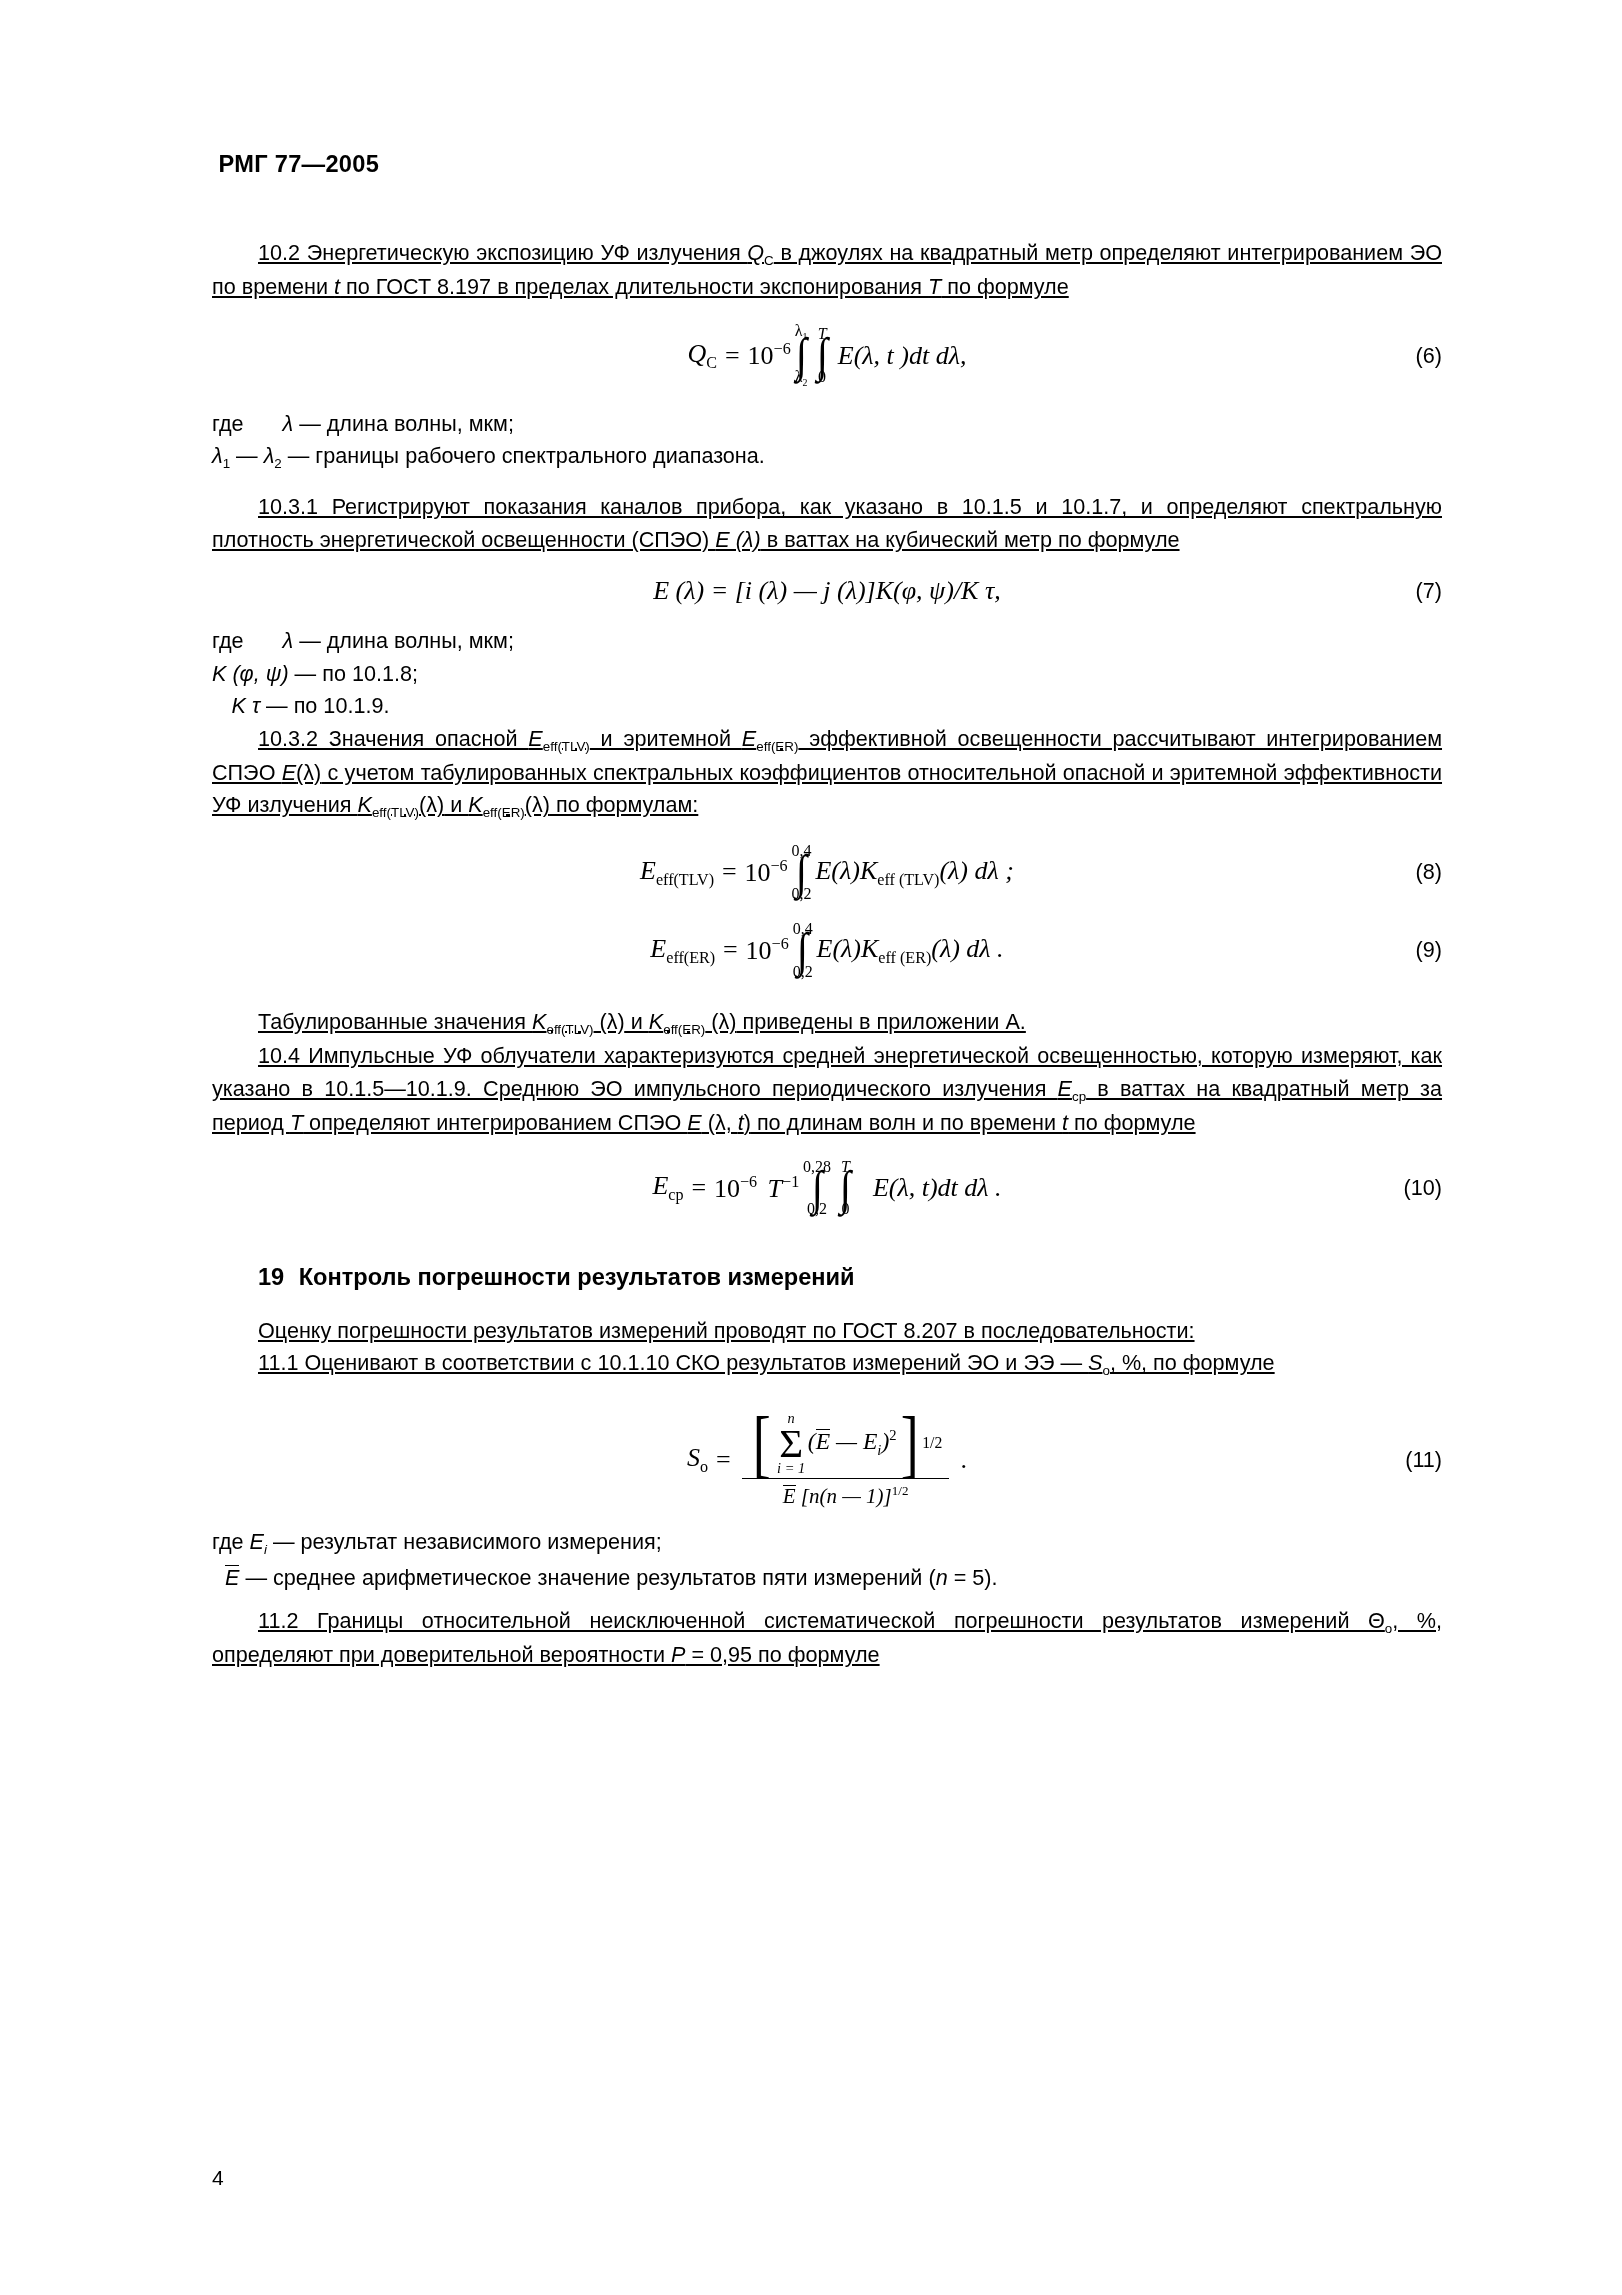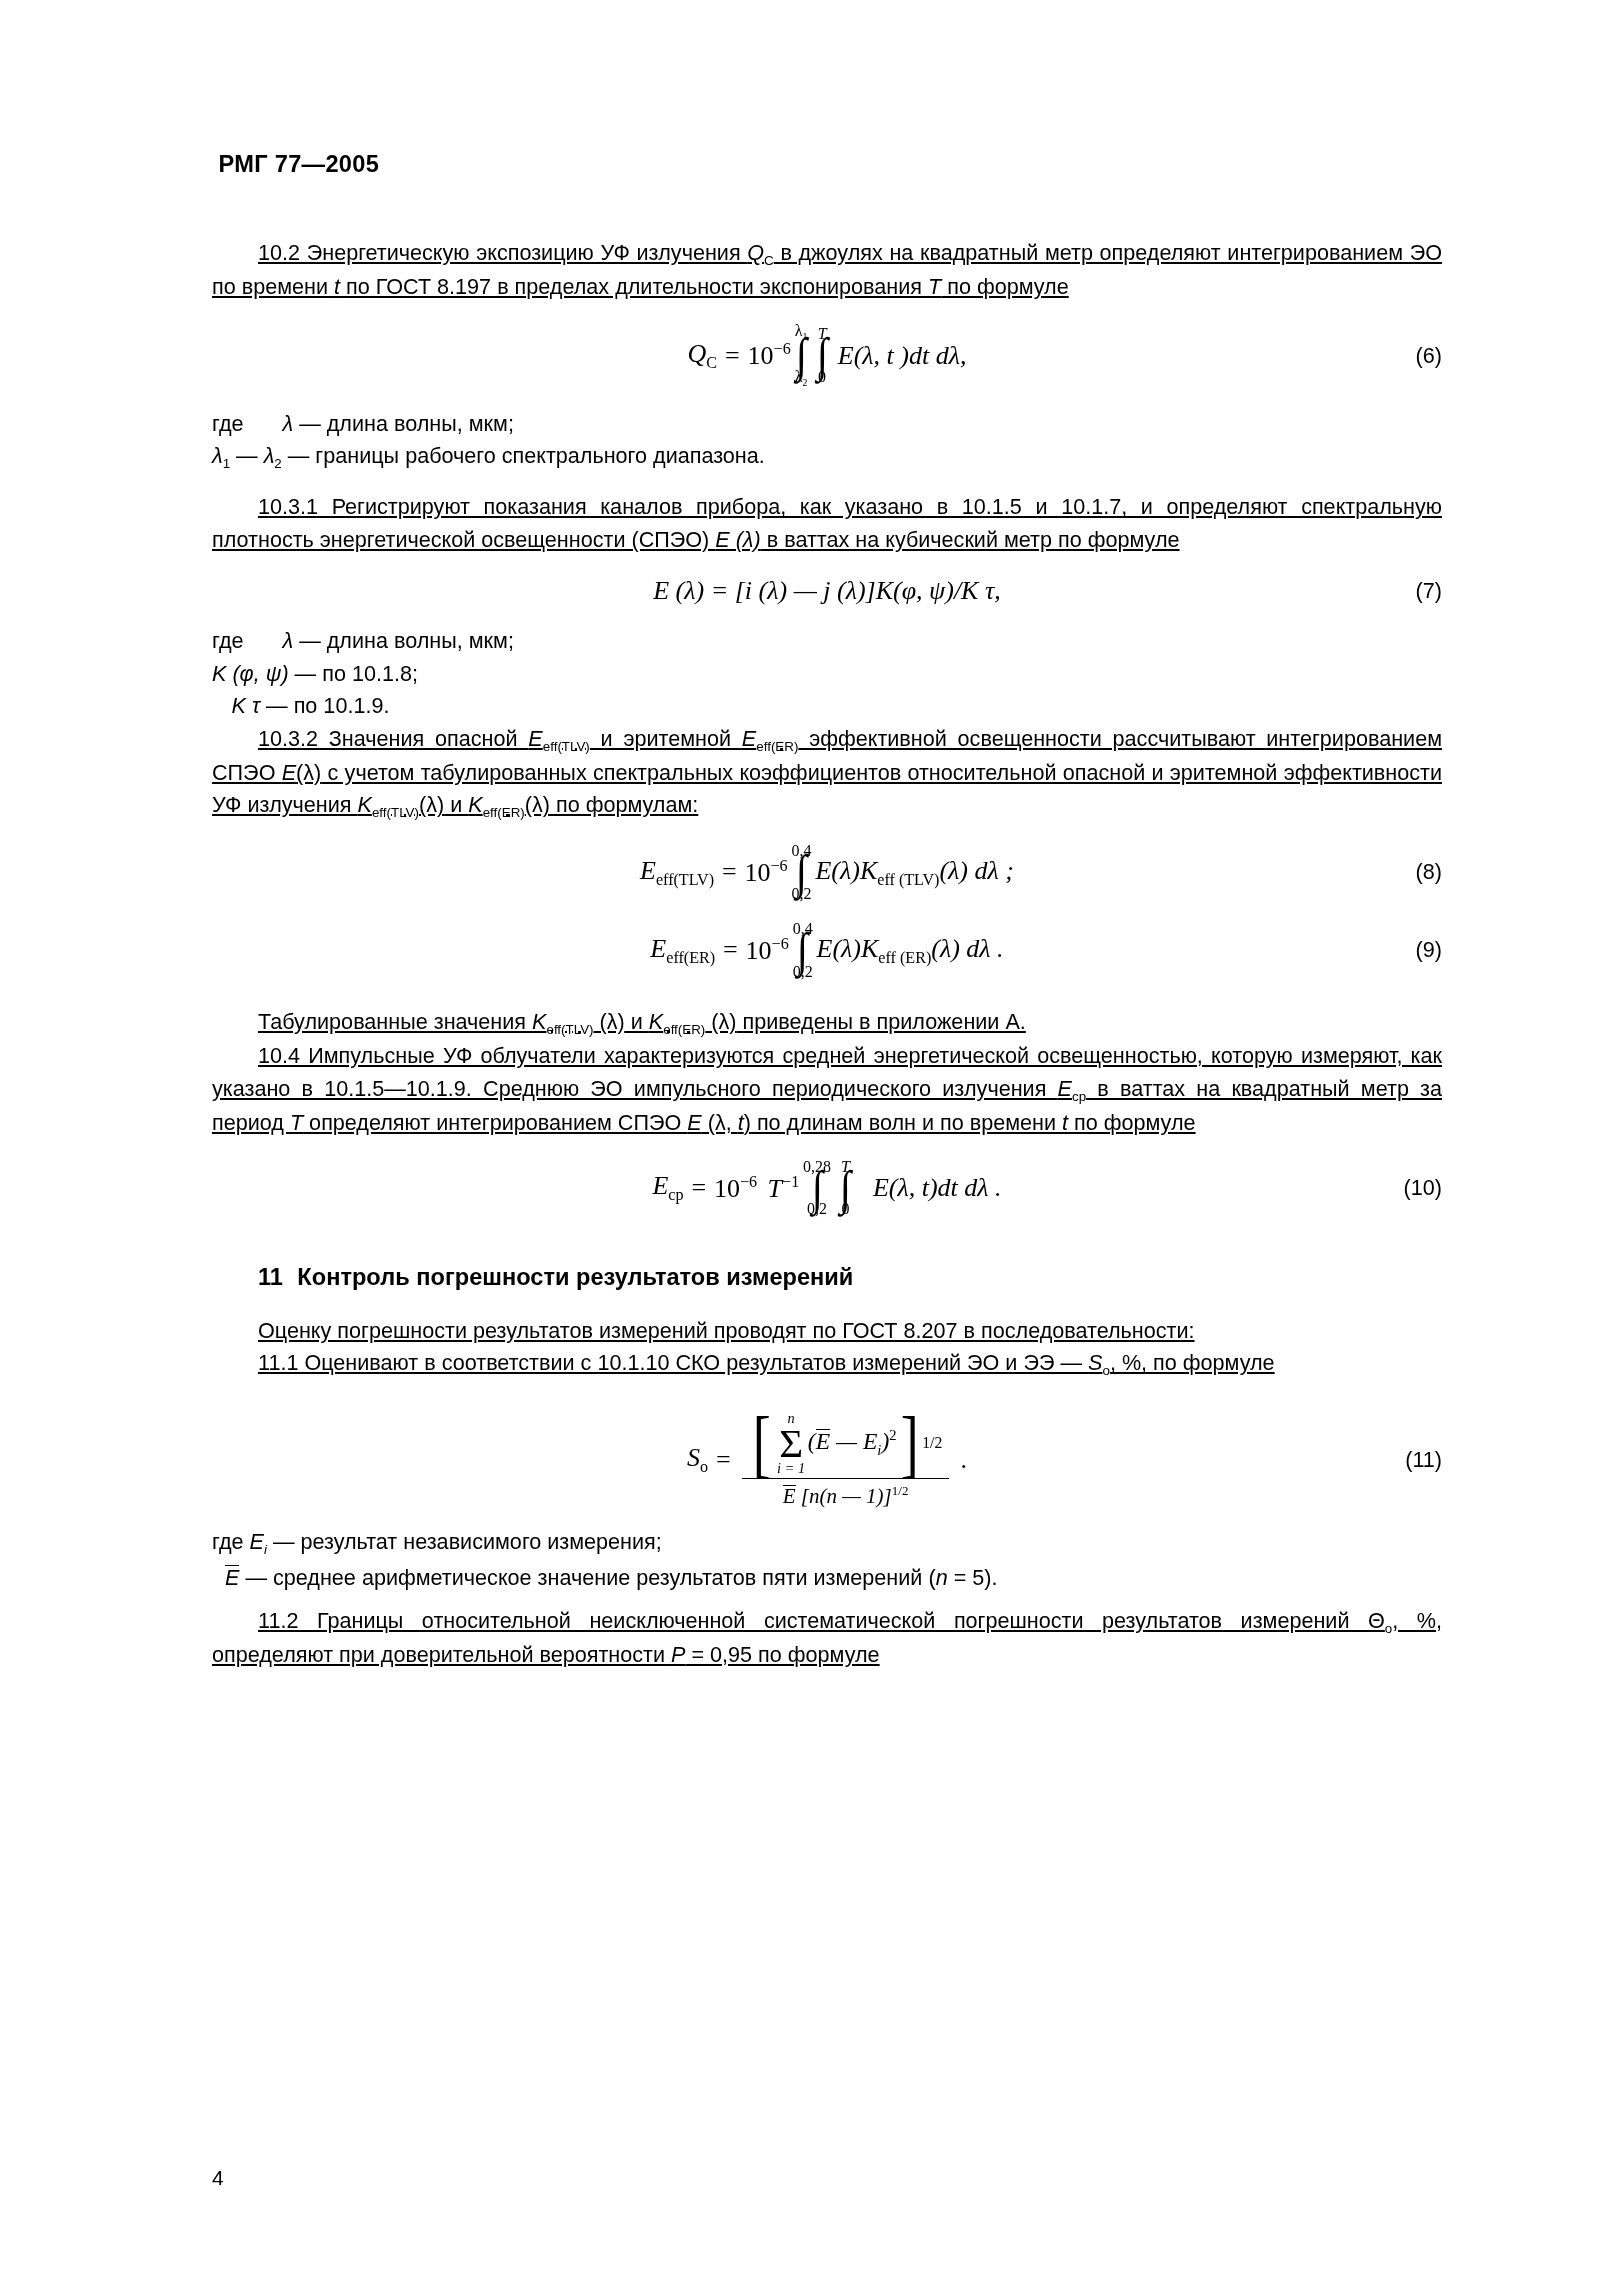--- a/index.html
+++ b/index.html
@@ -285,21 +285,21 @@
         <span class="int-lim it">T</span>
         <span class="int">∫</span>
         <span class="int-lim">0</span>
       </span>
       <span class="it" style="margin-left:17px">E(λ, t)dt dλ .</span>
     </div>
     <span class="eqnum">(10)</span>
   </div>
 
   <div class="section-title">
-    <span class="num">11</span><span>Контроль погрешности результатов измерений</span>
+    <span class="num">19</span><span>Контроль погрешности результатов измерений</span>
   </div>
 
   <p class="para indent">Оценку погрешности результатов измерений проводят по ГОСТ 8.207 в последовательности:</p>
 
   <p class="para indent">
     <span>11.1  Оценивают в соответствии с 10.1.10 СКО результатов измерений ЭО и ЭЭ — </span><span class="nowrap"><i>S</i><span class="sub">о</span></span><span>, %, по формуле</span>
   </p>
 
   <div class="formula-row" style="margin-top:29px;margin-bottom:17px">
     <div class="formula">

